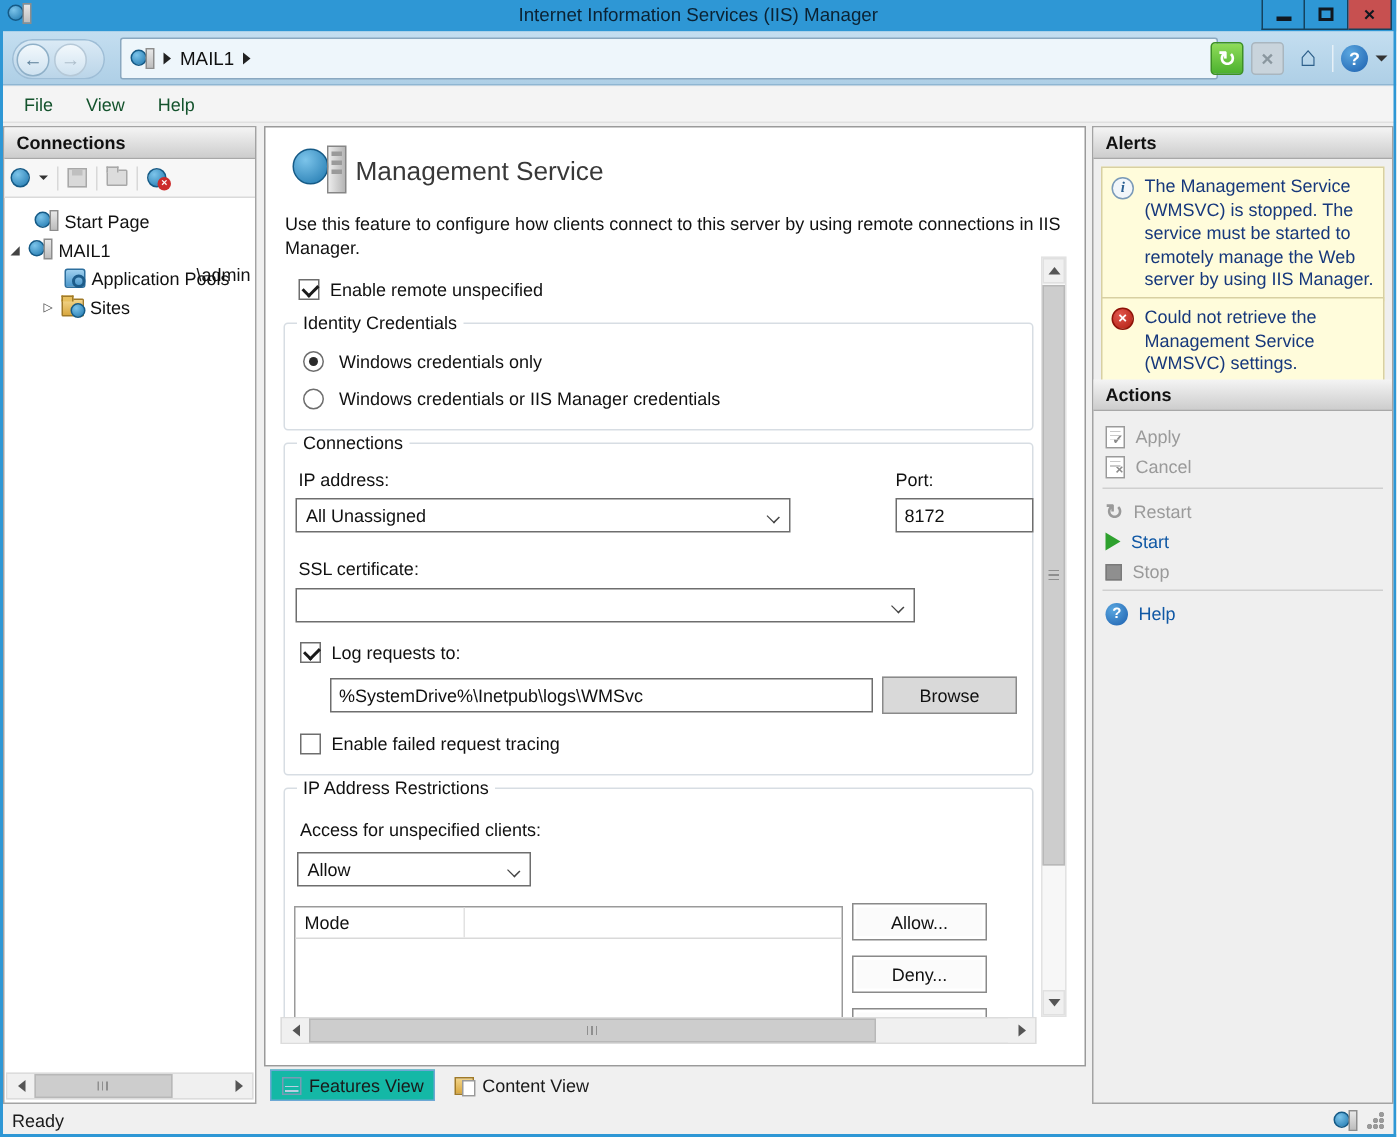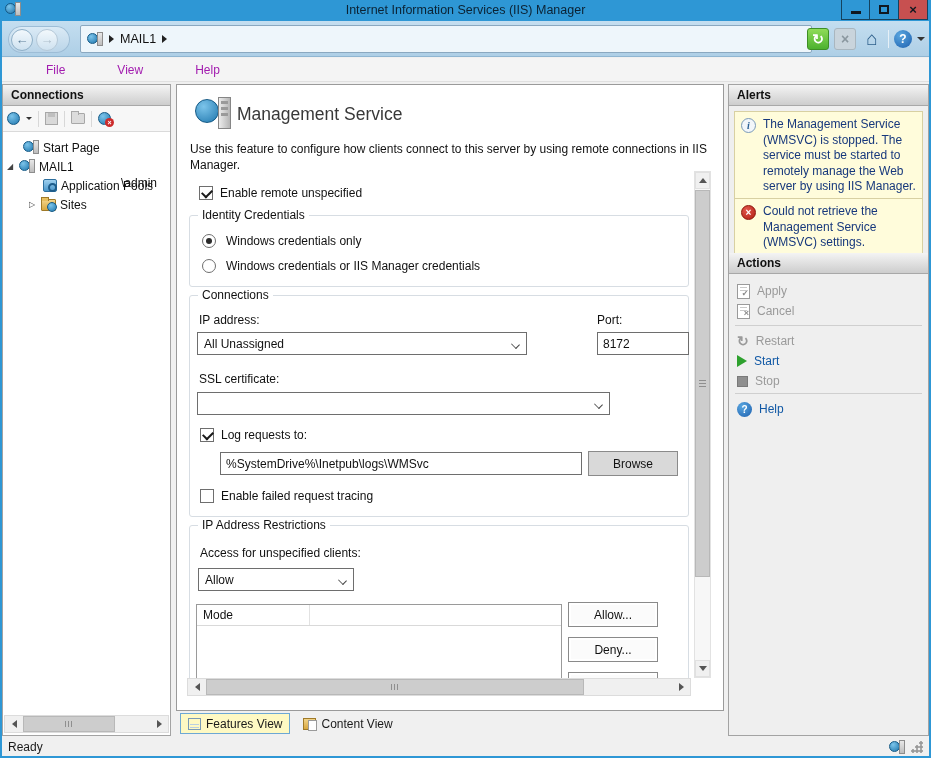--- a/index.html
+++ b/index.html
@@ -34,41 +34,41 @@
   .tool-ic { width:22px; height:22px; display:flex; align-items:center; justify-content:center; border-radius:3px; font-size:14px; }
   .ic-refresh { background:linear-gradient(#8fdc59,#4cb12e); border:1px solid #3d8f25; color:#fff; font-weight:bold; }
   .ic-stopx { background:#c9d4dc; border:1px solid #a9b6bf; color:#8a979f; font-weight:bold; }
   .ic-home { color:#2d5f8a; font-size:19px; }
   .tool-sep { width:1px; height:18px; background:#e6f0f7; }
   .ic-help-circ { width:18px; height:18px; border-radius:50%; background:radial-gradient(circle at 35% 30%, #5aa7e0, #1c5fae);
     color:#fff; font-weight:bold; font-size:12px; display:flex; align-items:center; justify-content:center; }
   .caret-down { width:0; height:0; border-top:4px solid #333; border-left:4px solid transparent; border-right:4px solid transparent; }
 
   .menubar { position:absolute; left:0; top:58px; width:931px; height:24px; background:#f4f4f4; border-bottom:1px solid #e0e0e0; display:flex; align-items:center; gap:22px; padding-left:16px; }
-  .menu-item { color:#a21caf;margin-left:30px; }
+  .menu-item { color:#14532d; }
 
   
   .panel-header { height:21px; background:linear-gradient(#f4f4f4,#cdcdcd); border-bottom:1px solid #a8a8a8;
     font-weight:bold; display:flex; align-items:center; padding-left:8px; color:#111; }
 
   
   .left-panel { position:absolute; left:2px; top:84px; width:169px; height:652px; background:#fff; border:1px solid #a3a3a3; }
   .conn-toolbar { height:26px; background:#f7f7f7; border-bottom:1px solid #dadada; display:flex; align-items:center; gap:4px; padding-left:4px; }
   .tb-sep { width:1px; height:16px; background:#d8d8d8; margin:0 2px; }
   .globe { width:13px; height:13px; border-radius:50%; background:radial-gradient(circle at 35% 30%, #7cc4ea, #1f77ae); border:1px solid #155a86; position:relative; }
   .mini-caret { width:0; height:0; border-top:3px solid #333; border-left:3px solid transparent; border-right:3px solid transparent; margin-left:2px; }
   .floppy { width:13px; height:13px; background:#d9d9d9; border:1px solid #a8a8a8; position:relative; }
   .floppy::after { content:""; position:absolute; left:2px; top:0; width:7px; height:4px; background:#bfbfbf; }
   .folder-gray { width:14px; height:11px; background:#dcdcdc; border:1px solid #a8a8a8; border-radius:1px; position:relative; }
   .folder-gray::before { content:""; position:absolute; left:-1px; top:-3px; width:6px; height:3px; background:#dcdcdc; border:1px solid #a8a8a8; border-bottom:none; }
   .badge-x { position:absolute; right:-4px; bottom:-3px; width:9px; height:9px; border-radius:50%; background:#cc2b2b; color:#fff;
     font-size:7px; font-weight:bold; display:flex; align-items:center; justify-content:center; line-height:1; }
 
   .tree { padding-top:6px; }
-  .tree-row { height:19px; display:flex; align-items:center; gap:4px; padding-right:13px; white-space:nowrap; }
+  .tree-row { height:19px; display:flex; align-items:center; gap:4px; padding-right:3px; white-space:nowrap; }
   .tree-label { color:#111; }
   .tree-suffix { margin-left:auto; color:#111;margin-top:33px; }
   .expander { width:10px; text-align:center; font-size:8px; color:#444; flex:0 0 10px; }
   .server-ic { position:relative; width:16px; height:15px; flex:0 0 16px; }
   .server-ic .g { position:absolute; left:0; top:1px; width:11px; height:11px; border-radius:50%; background:radial-gradient(circle at 35% 30%, #7cc4ea, #1f77ae); border:1px solid #155a86; }
   .server-ic .s { position:absolute; right:0; top:0; width:6px; height:14px; background:linear-gradient(#e8e8e8,#bdbdbd); border:1px solid #8d8d8d; }
   .pools-ic { width:14px; height:13px; flex:0 0 14px; background:linear-gradient(#9fd0ef,#4a97cb); border:1px solid #2d6f9e; border-radius:2px; position:relative; }
   .pools-ic::after { content:""; position:absolute; left:4px; top:3px; width:5px; height:5px; border-radius:50%; border:2px solid #1d5c8a; }
   .sites-ic { width:15px; height:12px; flex:0 0 15px; background:linear-gradient(#f2d489,#d9a83f); border:1px solid #a07a28; border-radius:1px; position:relative; }
   .sites-ic::before { content:""; position:absolute; left:-1px; top:-3px; width:6px; height:3px; background:#e8c05f; border:1px solid #a07a28; border-bottom:none; }
@@ -121,21 +121,21 @@
     display:flex; align-items:center; justify-content:center; color:#111; font-size:12px; }
   .push-btn.gray { background:#d9d9d9; box-shadow:none; }
 
   .restrict-table { position:absolute; border:1px solid #9a9a9a; background:#fff; }
   .rt-header { display:flex; height:21px; border-bottom:1px solid #d9d9d9; }
   .rt-col { padding:3px 6px; border-right:1px solid #e2e2e2; color:#111; }
 
   
   .tabsrow { position:absolute; left:176px; top:712px; width:548px; height:23px; display:flex; align-items:center; gap:6px; padding-left:4px; }
   .tab { display:flex; align-items:center; gap:5px; height:21px; padding:0 7px; }
-  .tab.active { background:#fef9c3; border:1px solid #6da8d4; }
+  .tab.active { background:#14b8a6; border:1px solid #6da8d4; }
   .grid-ic { width:13px; height:12px; border:1px solid #7a9ab5; background:linear-gradient(#dbe9f5 0 3px, #fff 3px),
     ; position:relative; }
   .grid-ic::after { content:""; position:absolute; left:1px; right:1px; top:5px; height:5px;
     background:repeating-linear-gradient(#b9cfe2 0 1px, transparent 1px 3px); }
   .content-ic { width:13px; height:12px; background:linear-gradient(#f2d489,#d9a83f); border:1px solid #a07a28; position:relative; }
   .content-ic::after { content:""; position:absolute; right:-2px; bottom:-2px; width:7px; height:9px; background:#fff; border:1px solid #9a9a9a; }
 
   
   .right-panel { position:absolute; left:728px; top:84px; width:201px; height:652px; background:#efefef; border:1px solid #a3a3a3; }
   .alert-box { position:absolute; left:5px; width:189px; background:#fffcdb; border:1px solid #d8d0a2; padding:5px 4px 5px 28px; color:#17387c; line-height:1.3; }

